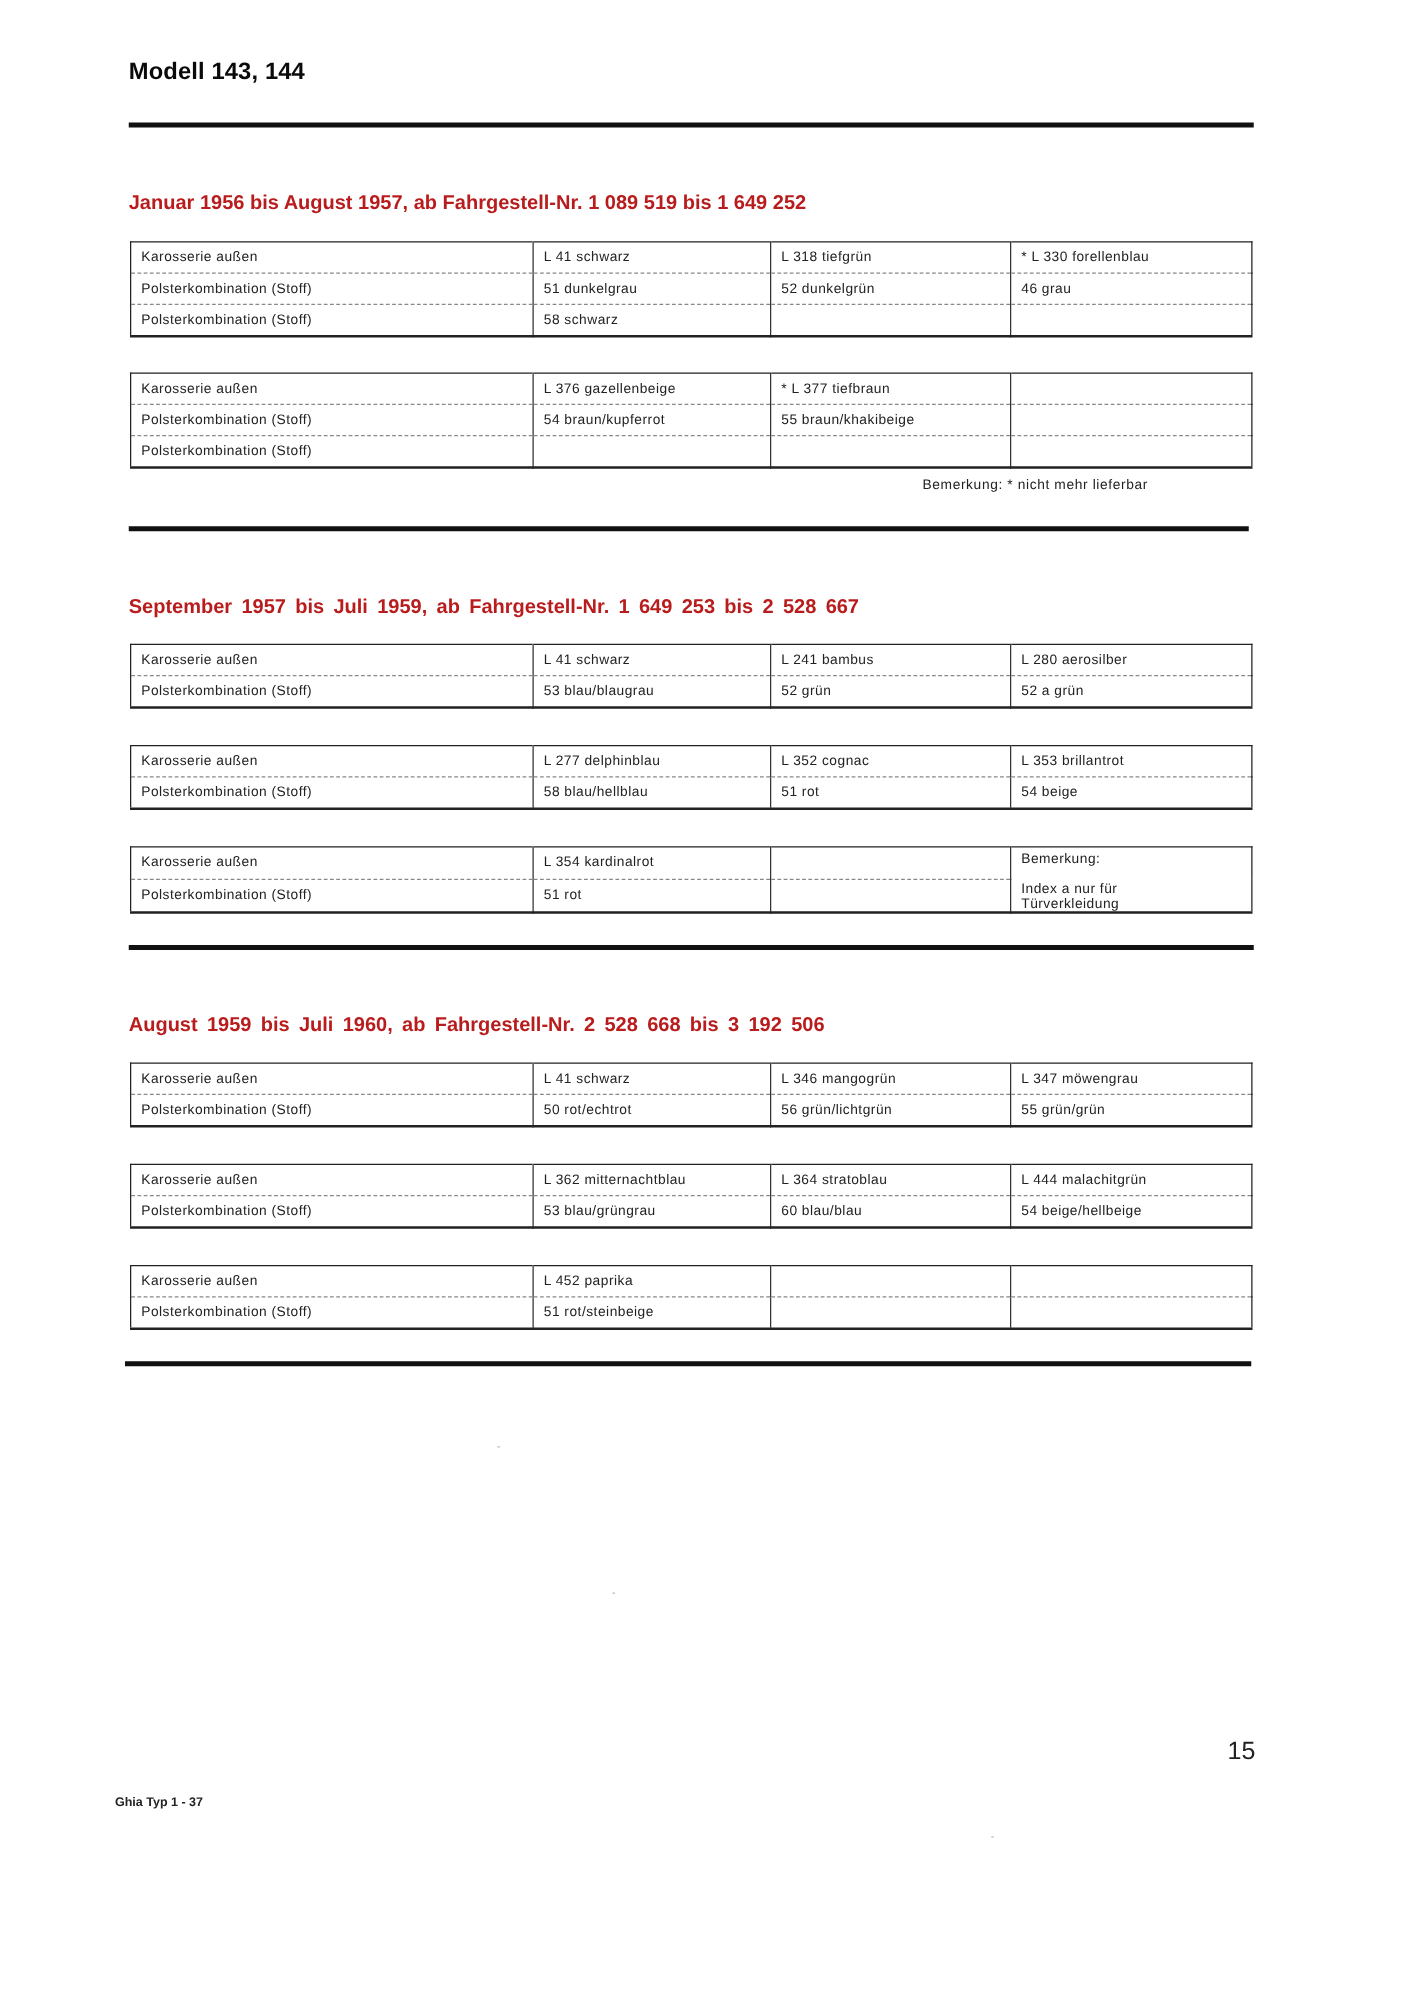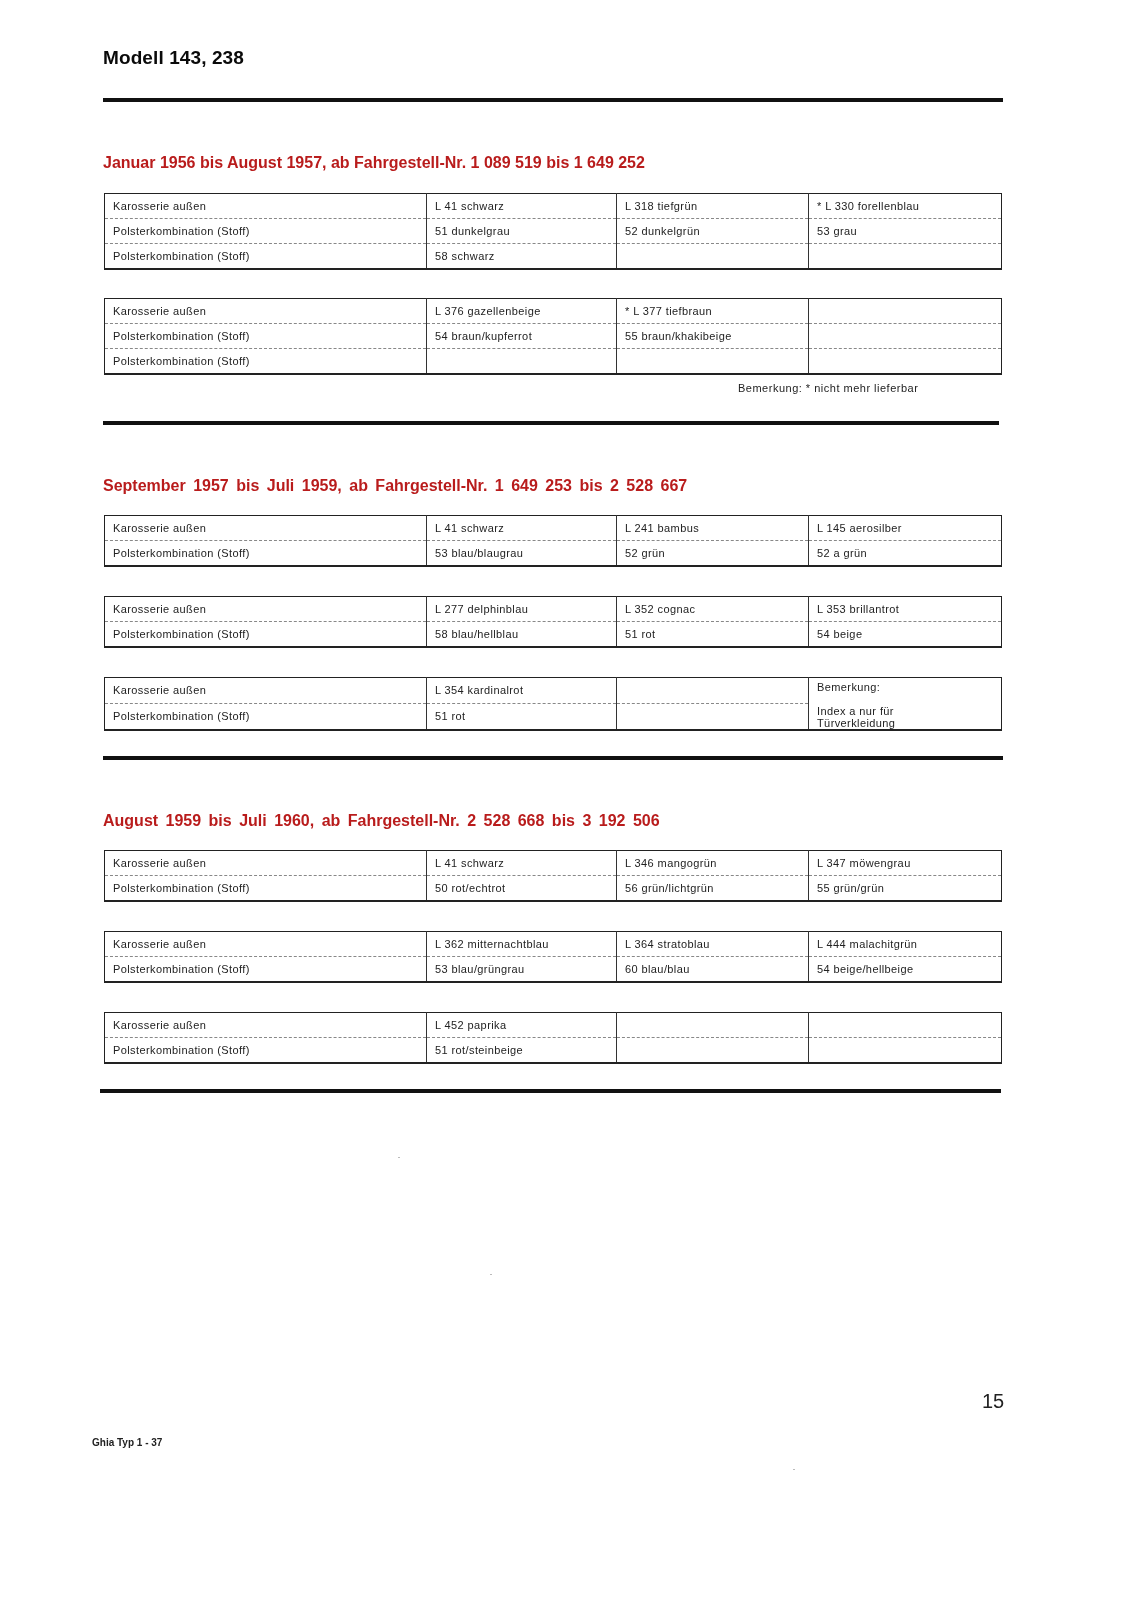--- a/index.html
+++ b/index.html
@@ -94,21 +94,21 @@
     .speck {
       position: absolute;
       width: 2px;
       height: 1px;
       background: #bbb;
     }
   </style>
 </head>
 <body>
 
-<div class="page-title">Modell 143, 238</div>
+<div class="page-title">Modell 143, 144</div>
 <div class="rule" style="left:103px; top:98px; width:900px;"></div>
 
 <div class="section-heading" style="left:103px; top:154px;">Januar 1956 bis August 1957, ab Fahrgestell-Nr. 1 089 519 bis 1 649 252</div>
 
 <table class="color-table" style="left:104px; top:193px; width:897px;">
   <colgroup>
       <col style="width:322px">
       <col style="width:190px">
       <col style="width:192px">
       <col style="width:193px">
@@ -117,21 +117,21 @@
       <tr>
     <td class="label-cell">Karosserie außen</td>
     <td>L 41 schwarz</td>
     <td>L 318 tiefgrün</td>
     <td>* L 330 forellenblau</td>
   </tr>
   <tr>
     <td class="label-cell">Polsterkombination (Stoff)</td>
     <td>51 dunkelgrau</td>
     <td>52 dunkelgrün</td>
-    <td>53 grau</td>
+    <td>46 grau</td>
   </tr>
   <tr>
     <td class="label-cell">Polsterkombination (Stoff)</td>
     <td>58 schwarz</td>
     <td></td>
     <td></td>
   </tr>
 </tbody>
   </table>
 
@@ -174,21 +174,21 @@
       <col style="width:322px">
       <col style="width:190px">
       <col style="width:192px">
       <col style="width:193px">
     </colgroup>
   <tbody>
       <tr>
     <td class="label-cell">Karosserie außen</td>
     <td>L 41 schwarz</td>
     <td>L 241 bambus</td>
-    <td>L 145 aerosilber</td>
+    <td>L 280 aerosilber</td>
   </tr>
   <tr>
     <td class="label-cell">Polsterkombination (Stoff)</td>
     <td>53 blau/blaugrau</td>
     <td>52 grün</td>
     <td>52 a grün</td>
   </tr>
 </tbody>
   </table>
 

